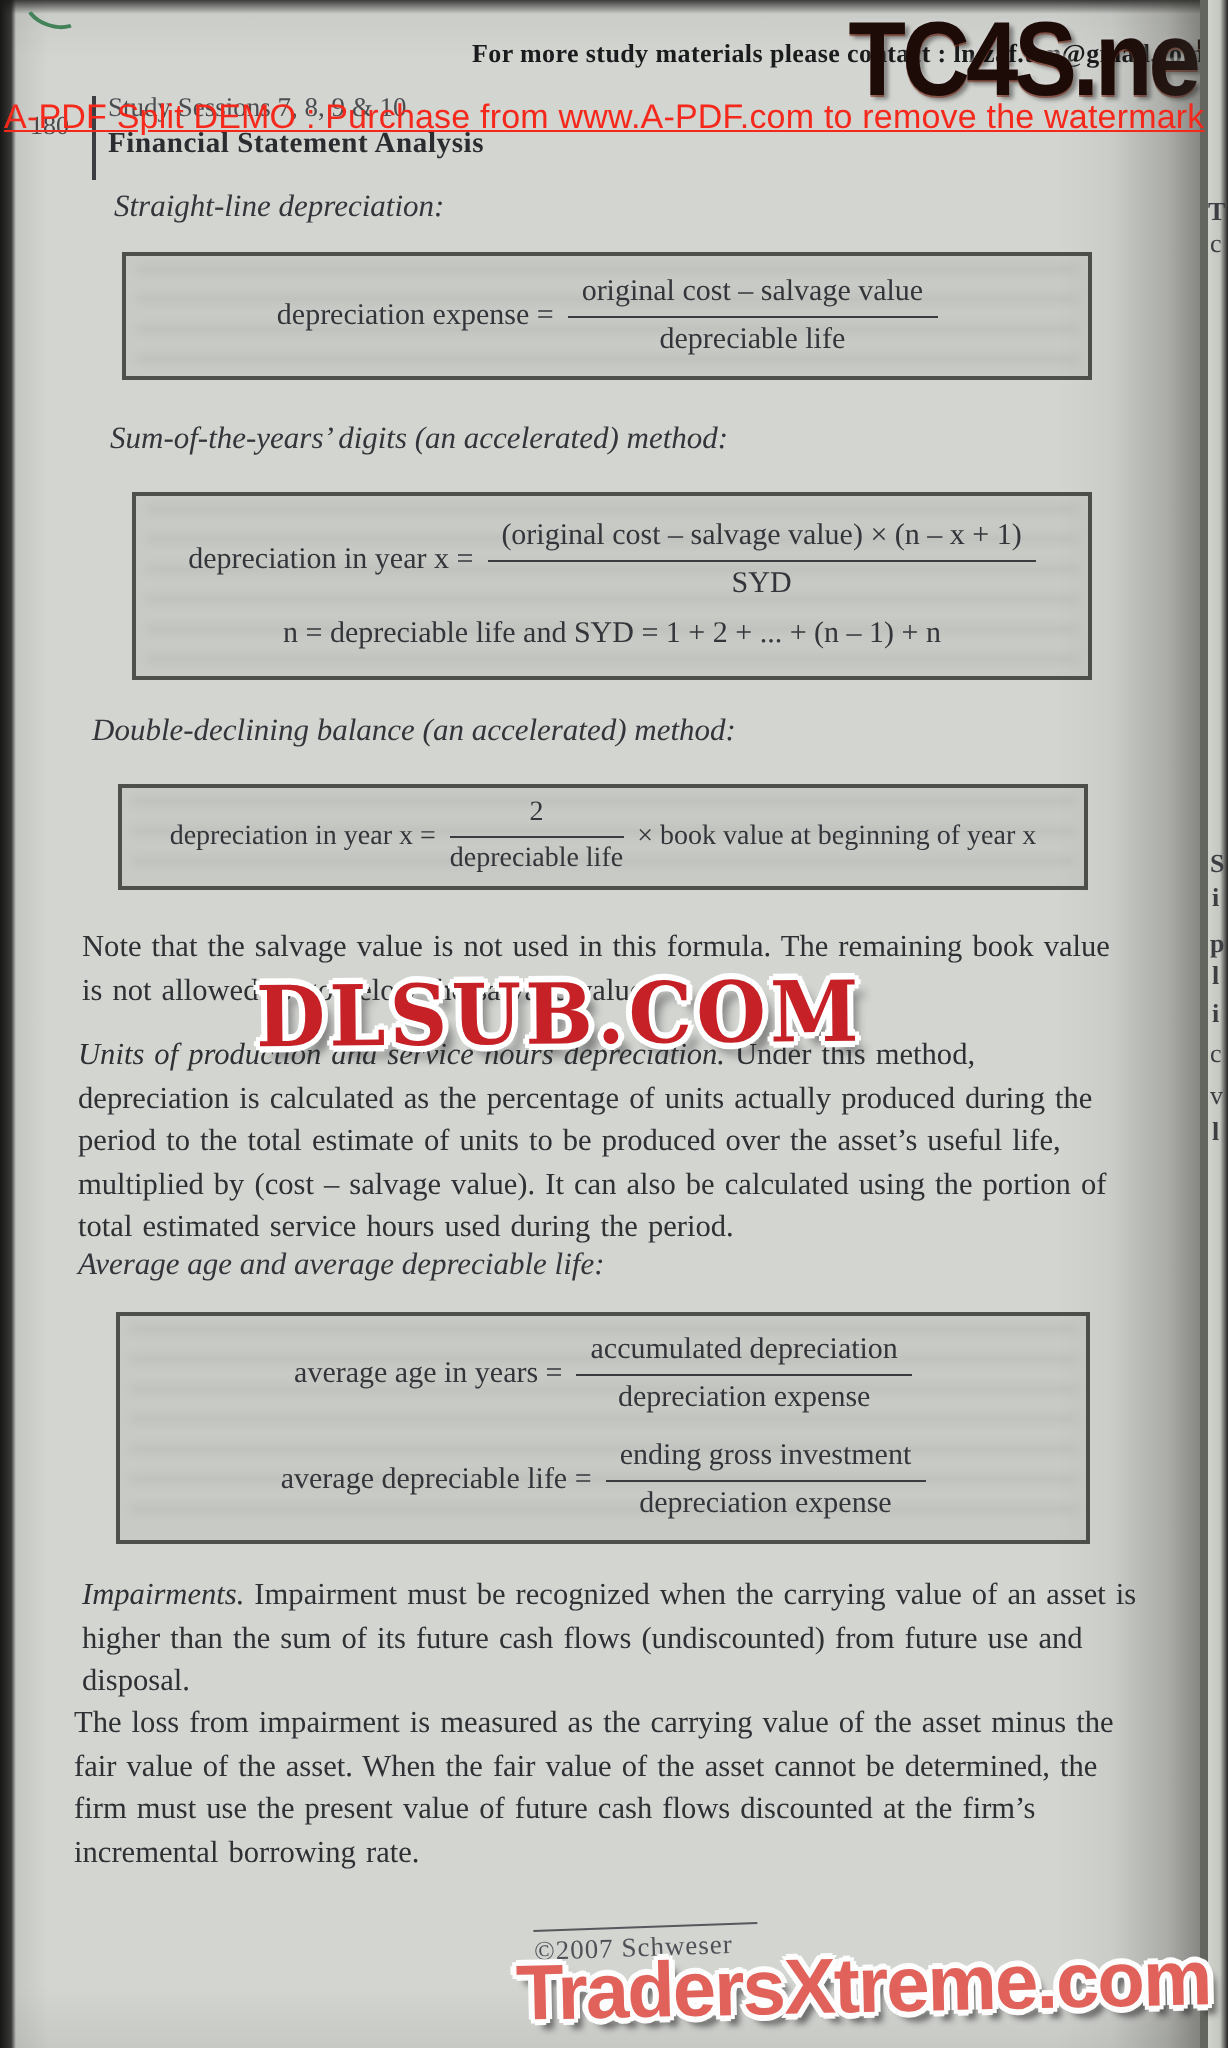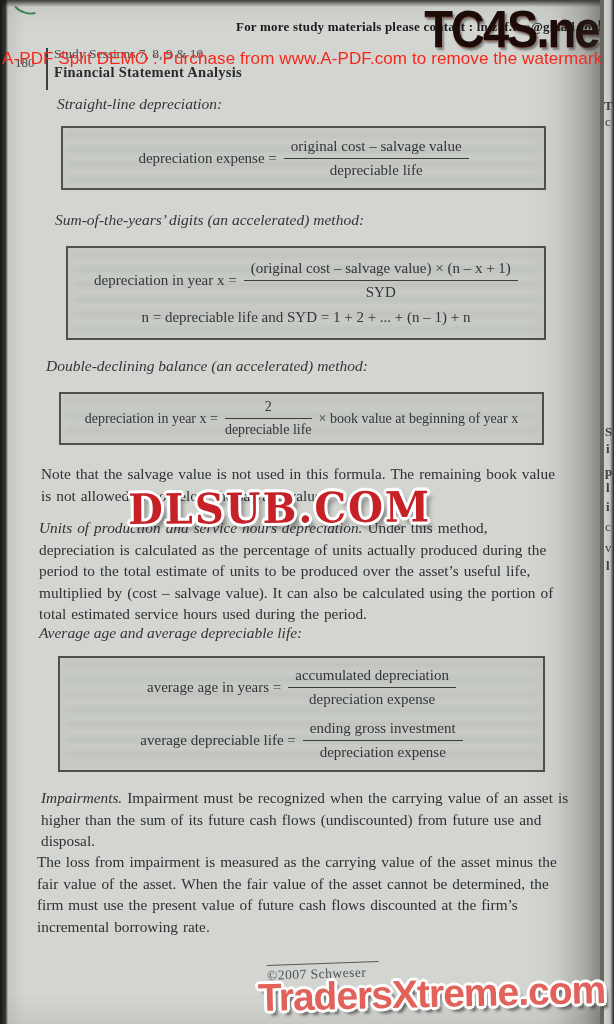--- a/index.html
+++ b/index.html
@@ -59,21 +59,21 @@
     font-weight:900; font-size:47px; letter-spacing:-2px;
     transform:scaleY(1.12); transform-origin:top right;
     color:#1d0b07;
     text-shadow:0 1px 0 rgba(130,40,22,0.55), 0 -1px 1px rgba(220,220,220,0.5), 2px 2px 2px rgba(0,0,0,0.4);
     white-space:nowrap;
   }
   .apdf-line {
     position:absolute; top:49px; left:2px; width:612px; z-index:8;
     font-family:"Liberation Sans", sans-serif;
     font-size:17px; color:#f5281c; letter-spacing:0.1px;
-    white-space:nowrap;
+    text-decoration:underline; white-space:nowrap;
   }
   .dlsub {
     position:absolute; top:484px; left:128px; z-index:8;
     font-family:"DejaVu Serif", serif;
     font-weight:900; font-size:40px; letter-spacing:2px;
     transform:scaleY(1.05) rotate(-0.5deg);
     color:#c62127;
     text-shadow:
       -2px -2px 0 #fff, 2px -2px 0 #fff, -2px 2px 0 #fff, 2px 2px 0 #fff,
       -3px 0 0 #fff, 3px 0 0 #fff, 0 -3px 0 #fff, 0 3px 0 #fff,

